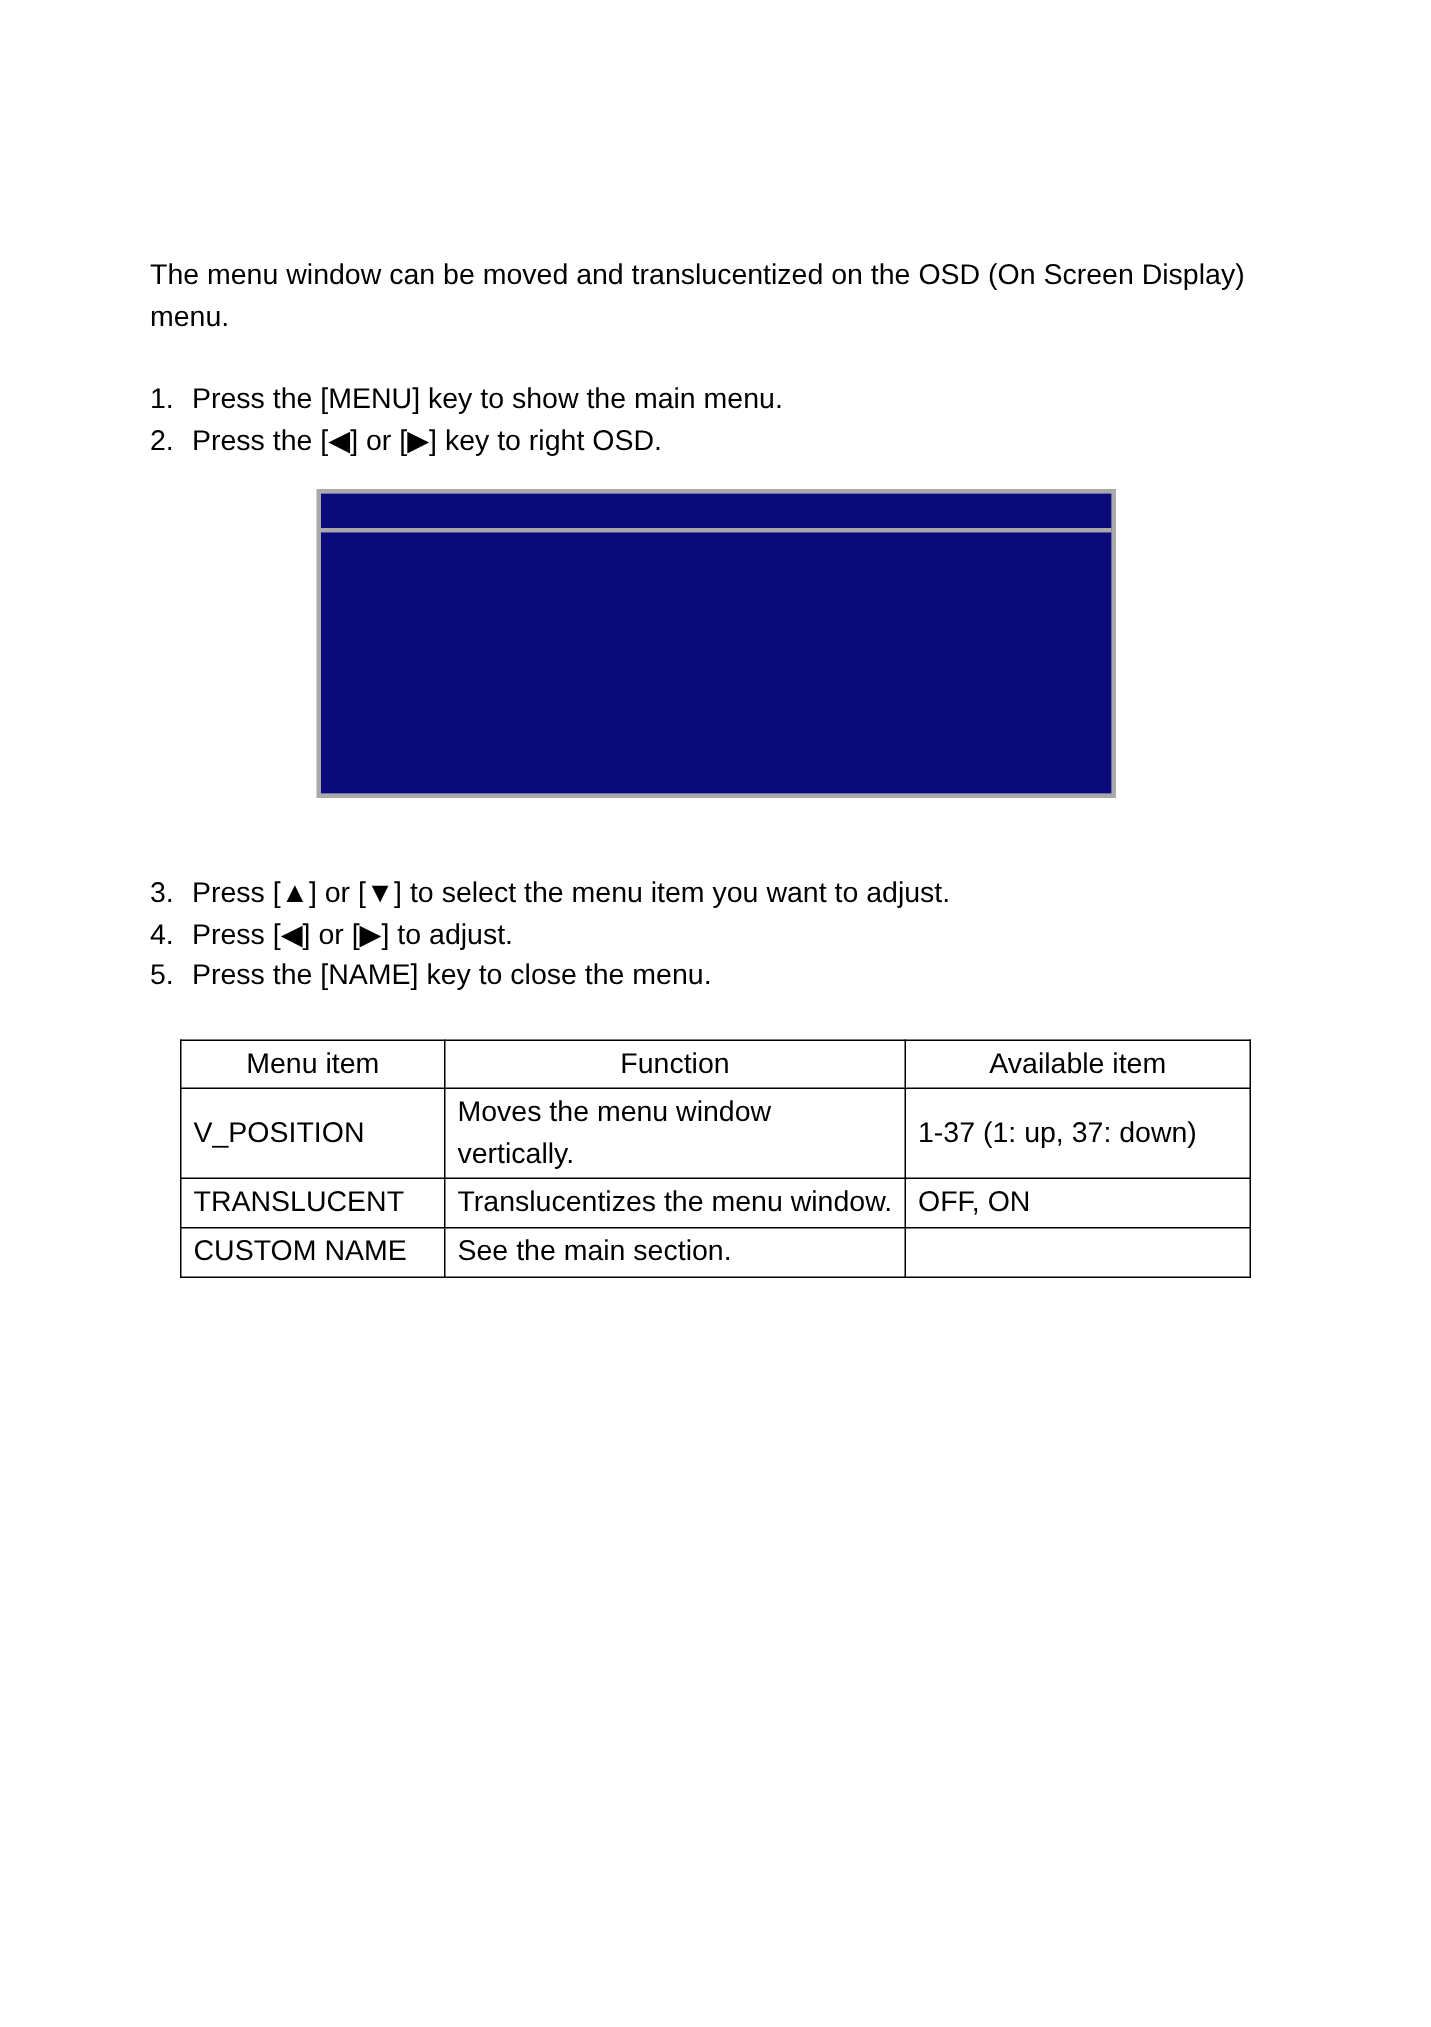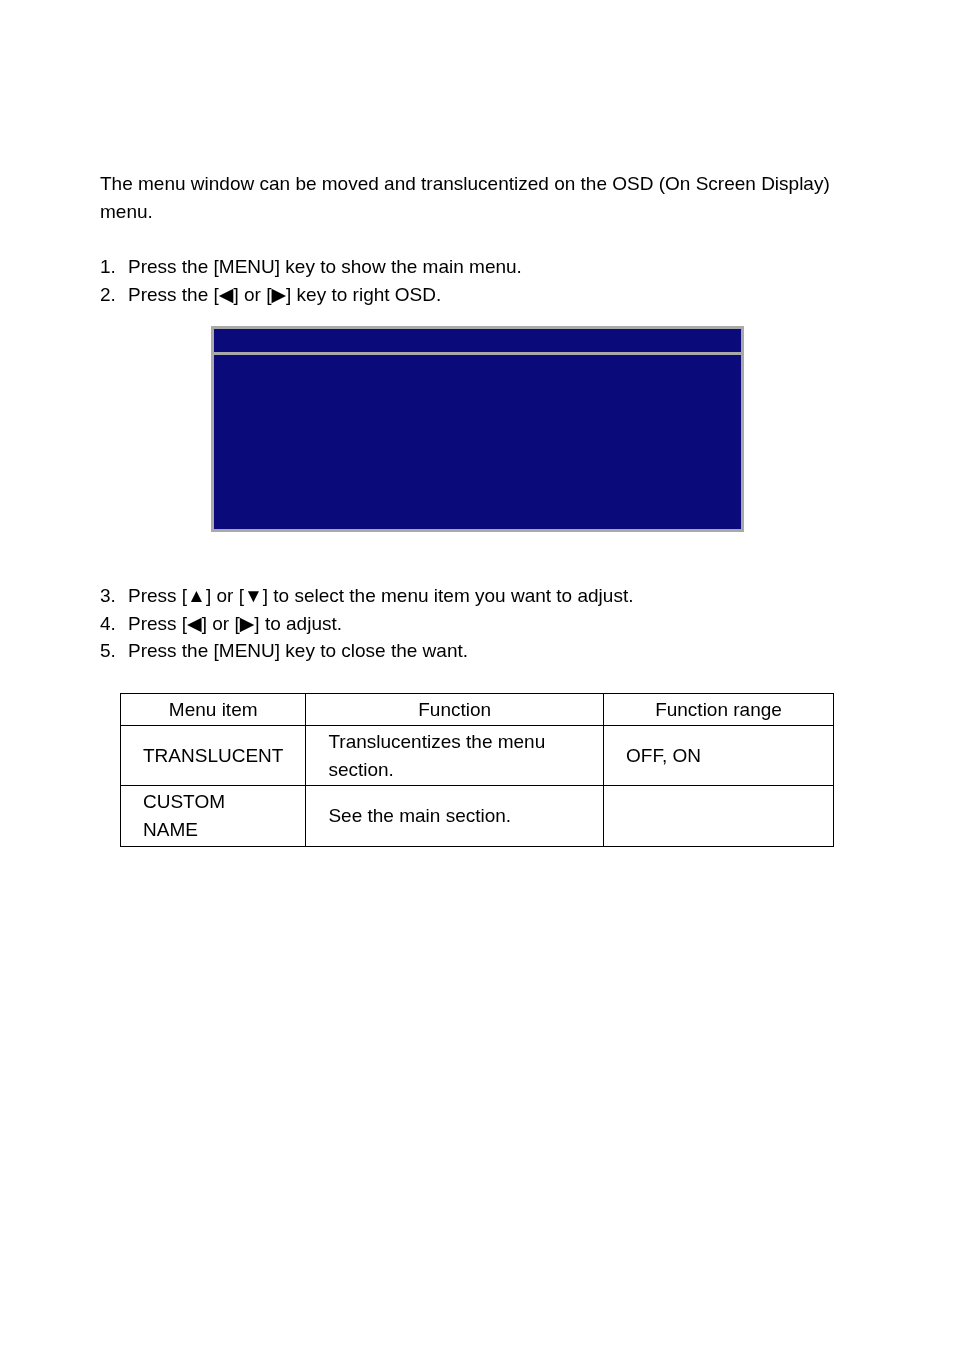--- a/index.html
+++ b/index.html
@@ -56,21 +56,21 @@
     }
     .table-wrap {
       padding: 0 20px;
     }
     table {
       border-collapse: collapse;
       width: 100%;
     }
     th, td {
       border: 1px solid #000000;
-      padding: 2px 22px;
+      padding: 2px 8px;
       font-size: 19px;
       text-align: left;
       vertical-align: middle;
     }
     th {
       font-weight: normal;
       text-align: center;
     }
     .col-menu { width: 176px; }
     .col-func { width: auto; }
@@ -103,37 +103,42 @@
   <div class="step-row">
     <div class="step-num">3.</div>
     <div class="step-text">Press [▲] or [▼] to select the menu item you want to adjust.</div>
   </div>
   <div class="step-row">
     <div class="step-num">4.</div>
     <div class="step-text">Press [◀] or [▶] to adjust.</div>
   </div>
   <div class="step-row">
     <div class="step-num">5.</div>
-    <div class="step-text">Press the [MENU] key to close the want.</div>
+    <div class="step-text">Press the [NAME] key to close the menu.</div>
   </div>
 </div>
 
 <div class="table-wrap">
   <table>
     <thead>
       <tr>
         <th class="col-menu">Menu item</th>
         <th class="col-func">Function</th>
-        <th class="col-range">Function range</th>
+        <th class="col-range">Available item</th>
       </tr>
     </thead>
     <tbody>
       <tr>
+        <td>V_POSITION</td>
+        <td>Moves the menu window vertically.</td>
+        <td>1-37 (1: up, 37: down)</td>
+      </tr>
+      <tr>
         <td>TRANSLUCENT</td>
-        <td>Translucentizes the menu section.</td>
+        <td>Translucentizes the menu window.</td>
         <td>OFF, ON</td>
       </tr>
       <tr>
         <td>CUSTOM NAME</td>
         <td>See the main section.</td>
         <td></td>
       </tr>
     </tbody>
   </table>
 </div>

